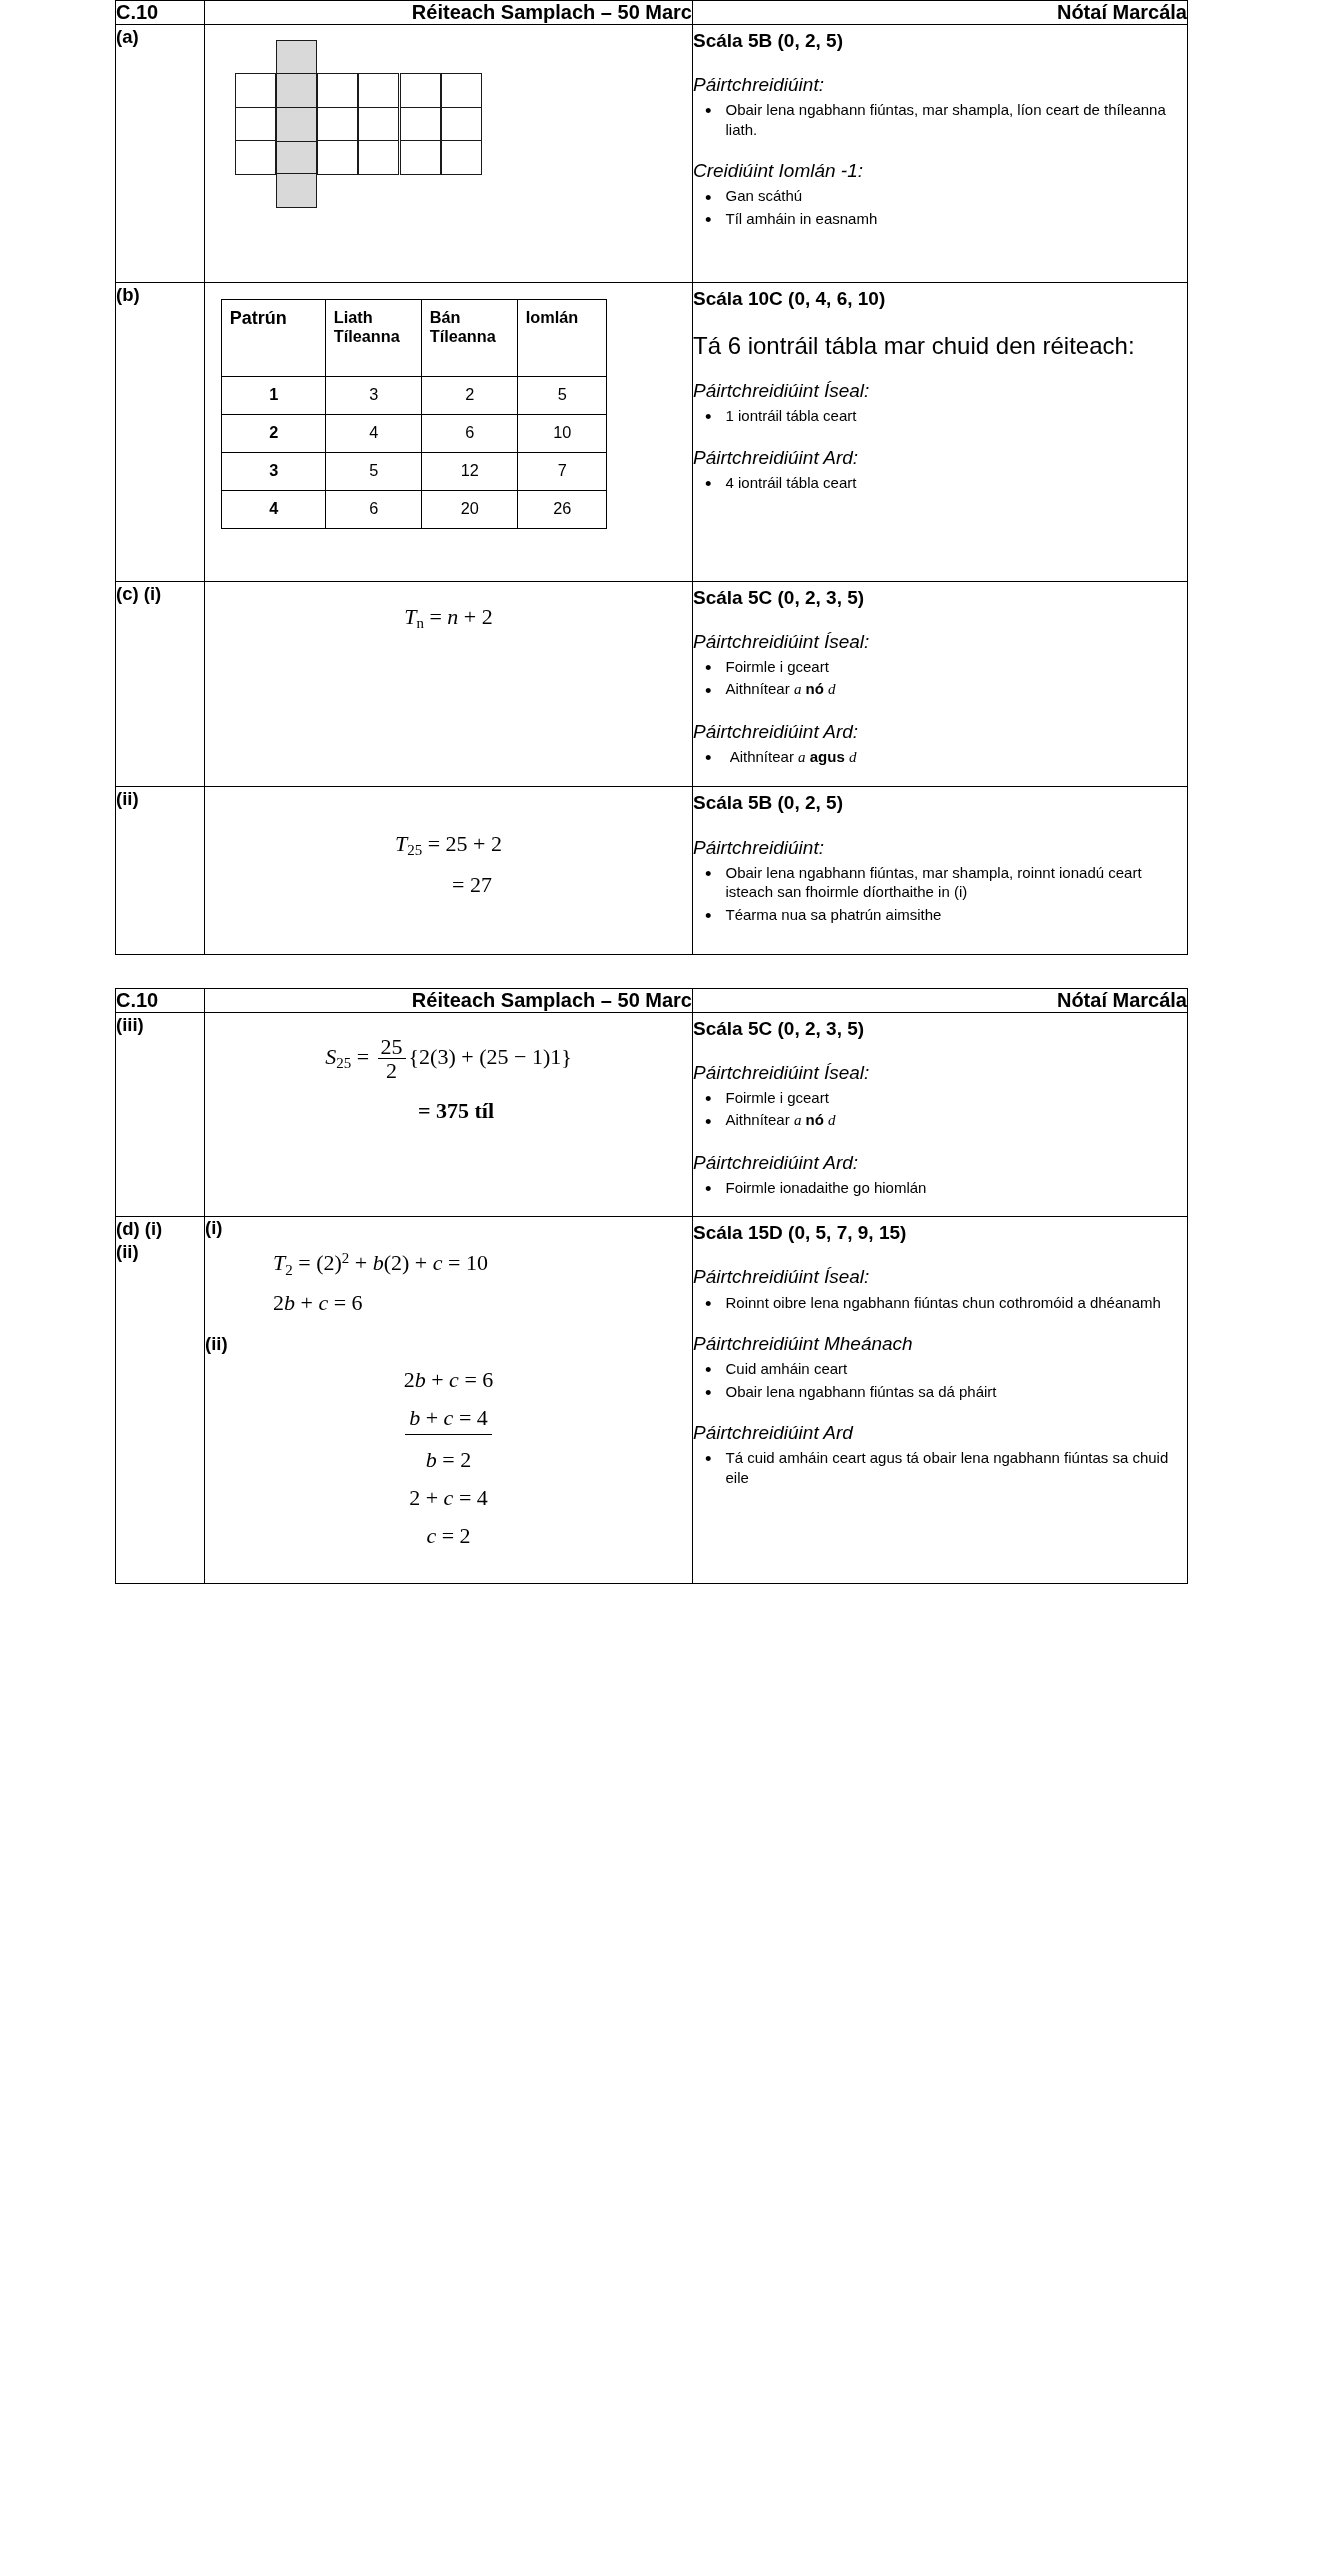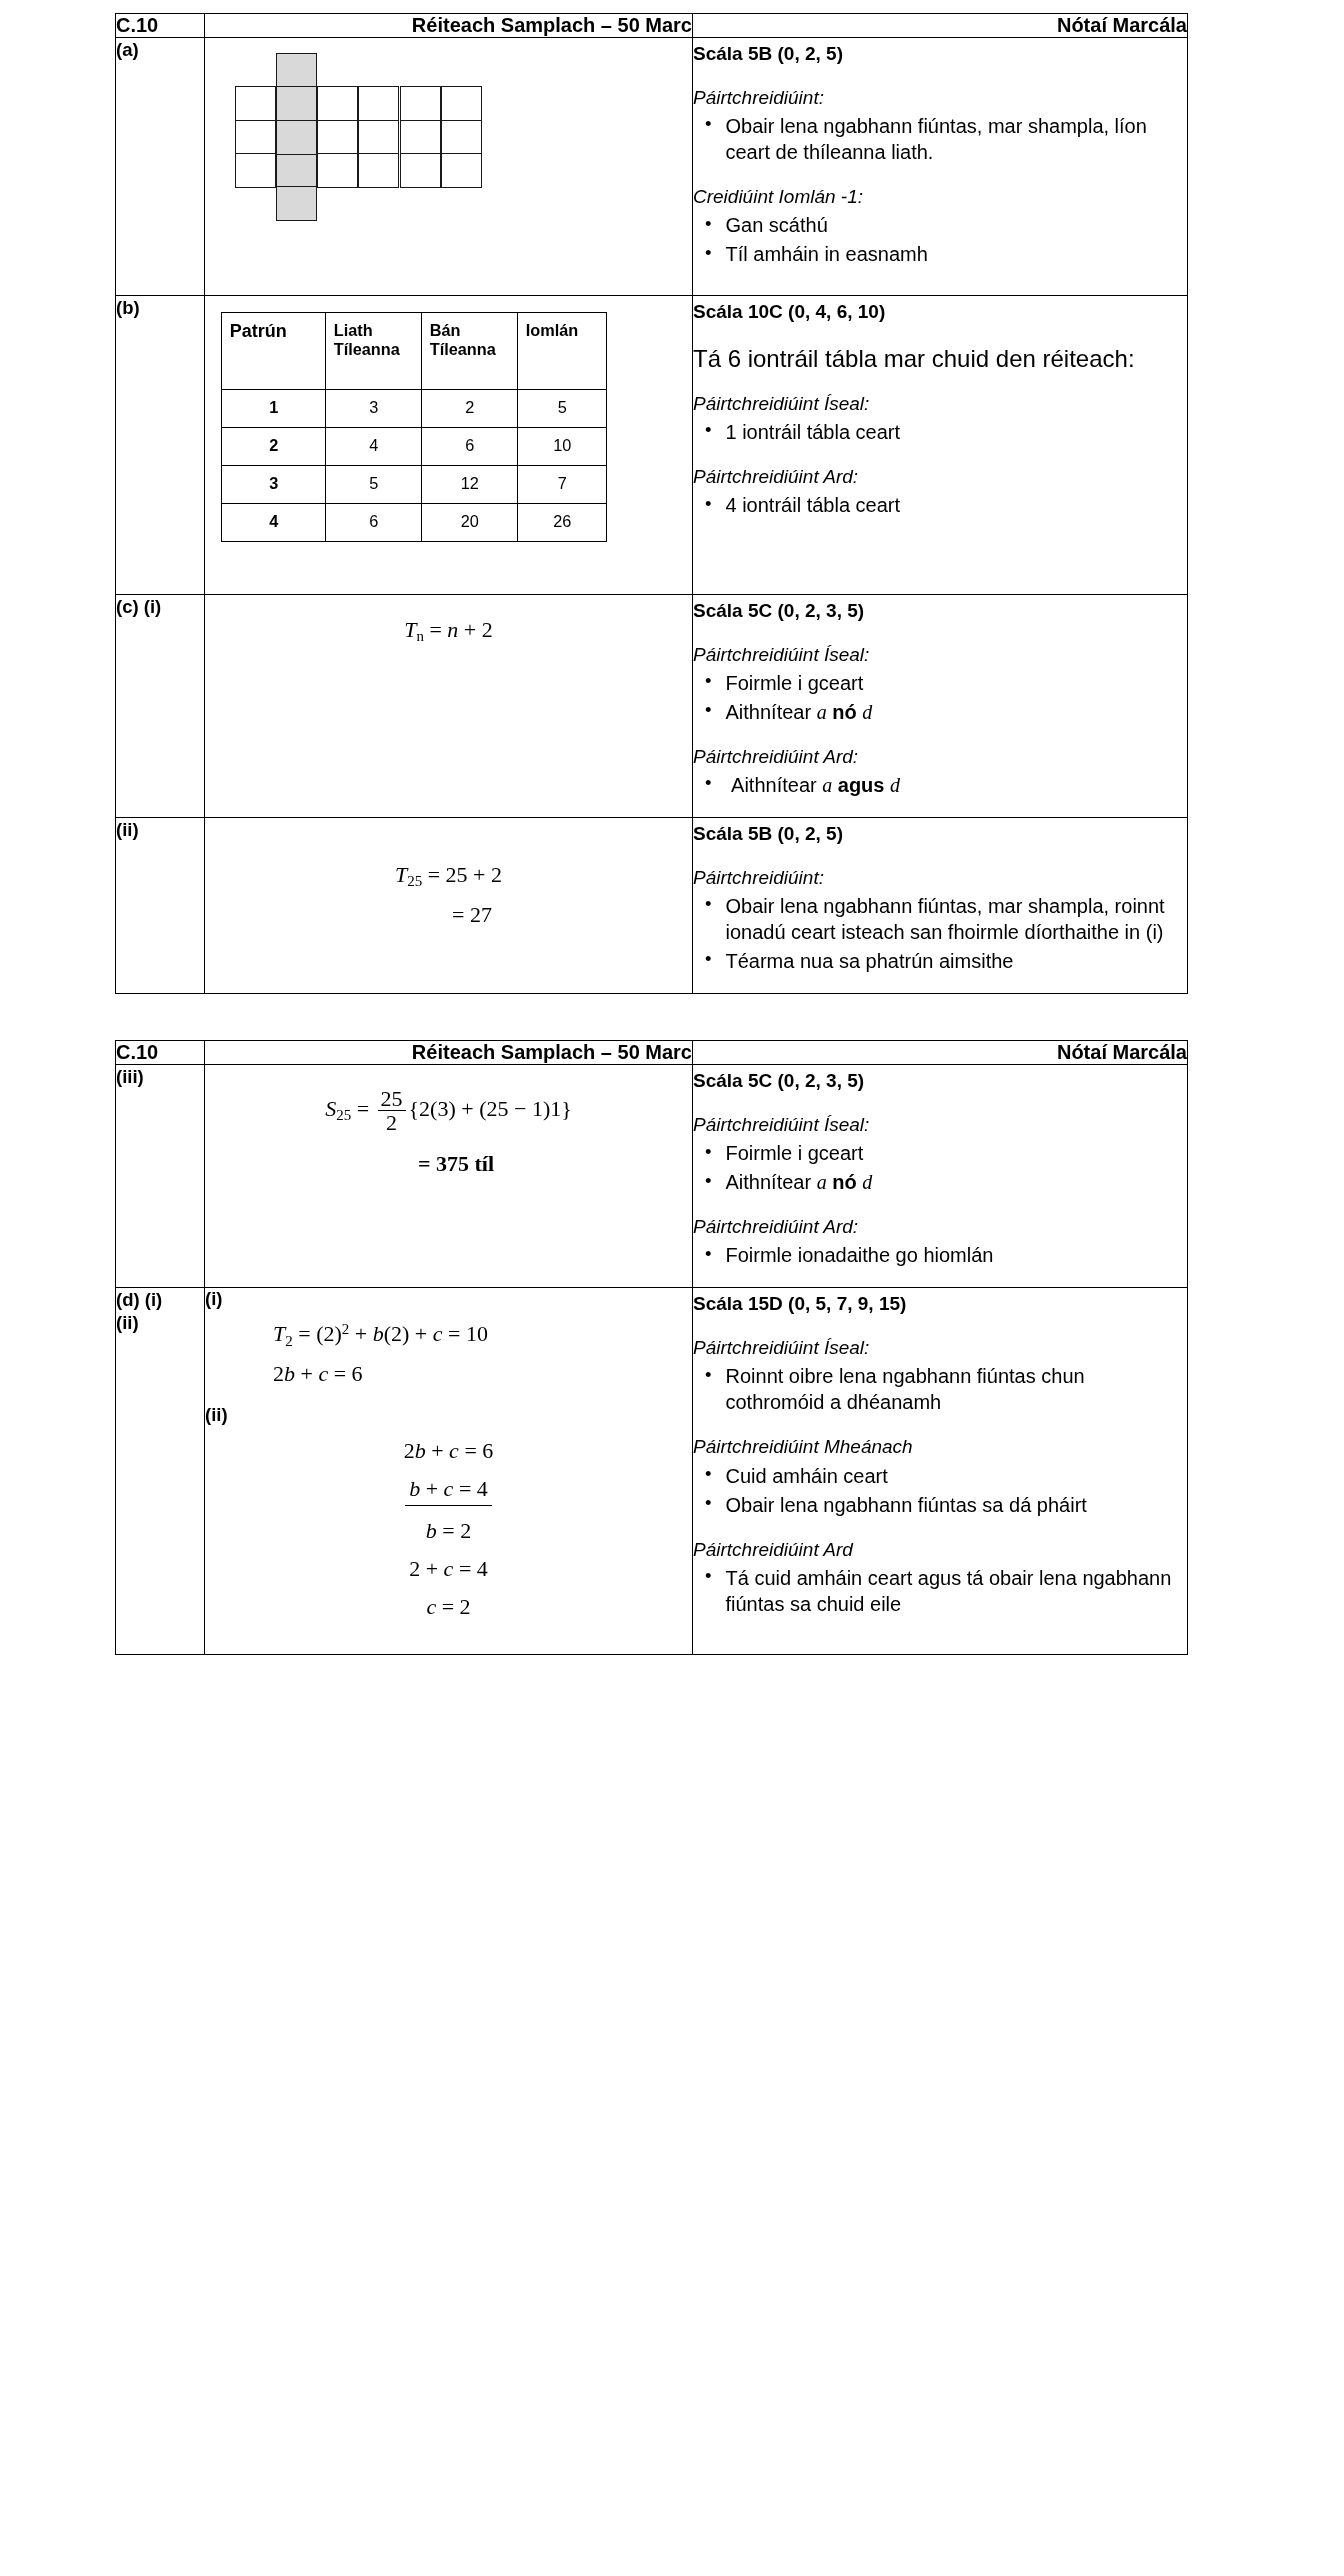--- a/index.html
+++ b/index.html
@@ -13,21 +13,21 @@
     color: #000000;
     -webkit-font-smoothing: antialiased;
   }
   .page {
     width: 1345px;
     padding: 0;
     box-sizing: border-box;
   }
   .sheet {
     width: 1072px;
-    margin: 13px auto 0 115px;
+    margin: 0 auto 0 115px;
   }
   table.grid {
     border-collapse: collapse;
     width: 1072px;
     table-layout: fixed;
     margin: 0;
   }
   table.grid td, table.grid th {
     border: 1.1px solid #000000;
     vertical-align: top;
@@ -80,21 +80,21 @@
     font-size: 24px;
     margin: 0 0 16.3px 0;
   }
   ul.notes {
     margin: 0 0 19px 0;
     padding-left: 31px;
     list-style: none;
   }
   ul.notes li {
     position: relative;
-    font-size: 20px;
+    font-size: 15px;
     margin: 0 0 3px 0;
     line-height: 1.30;
     padding-left: 1.5px;
   }
   ul.notes li:before {
     content: "\2022";
     position: absolute;
     left: -19px;
     top: -0.7px;
     font-size: 18.5px;

